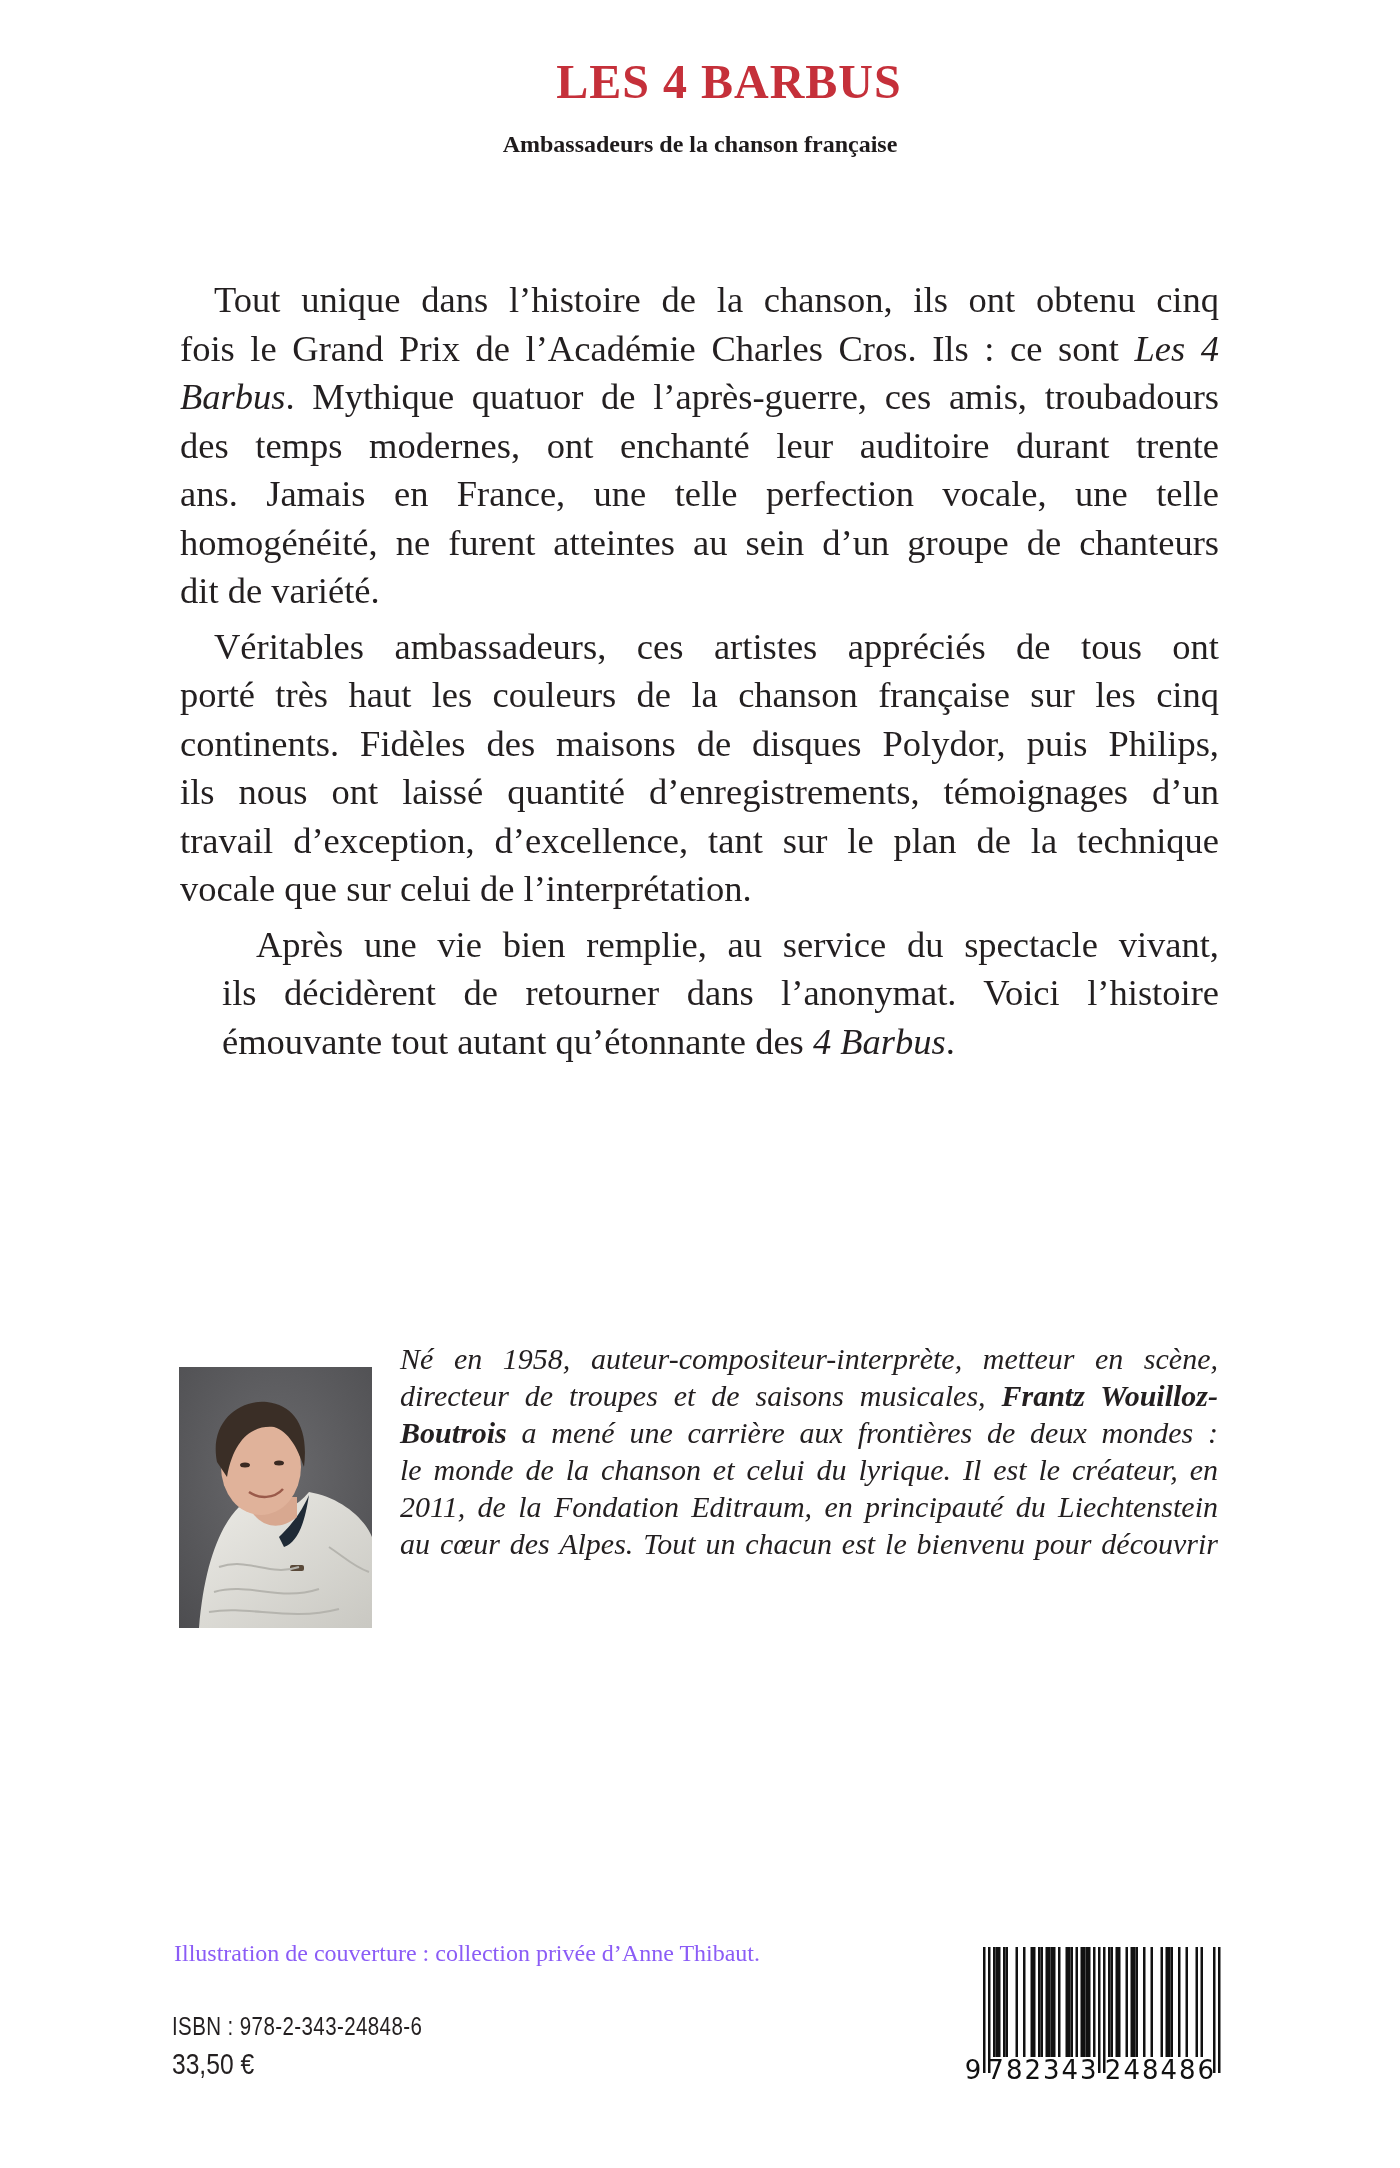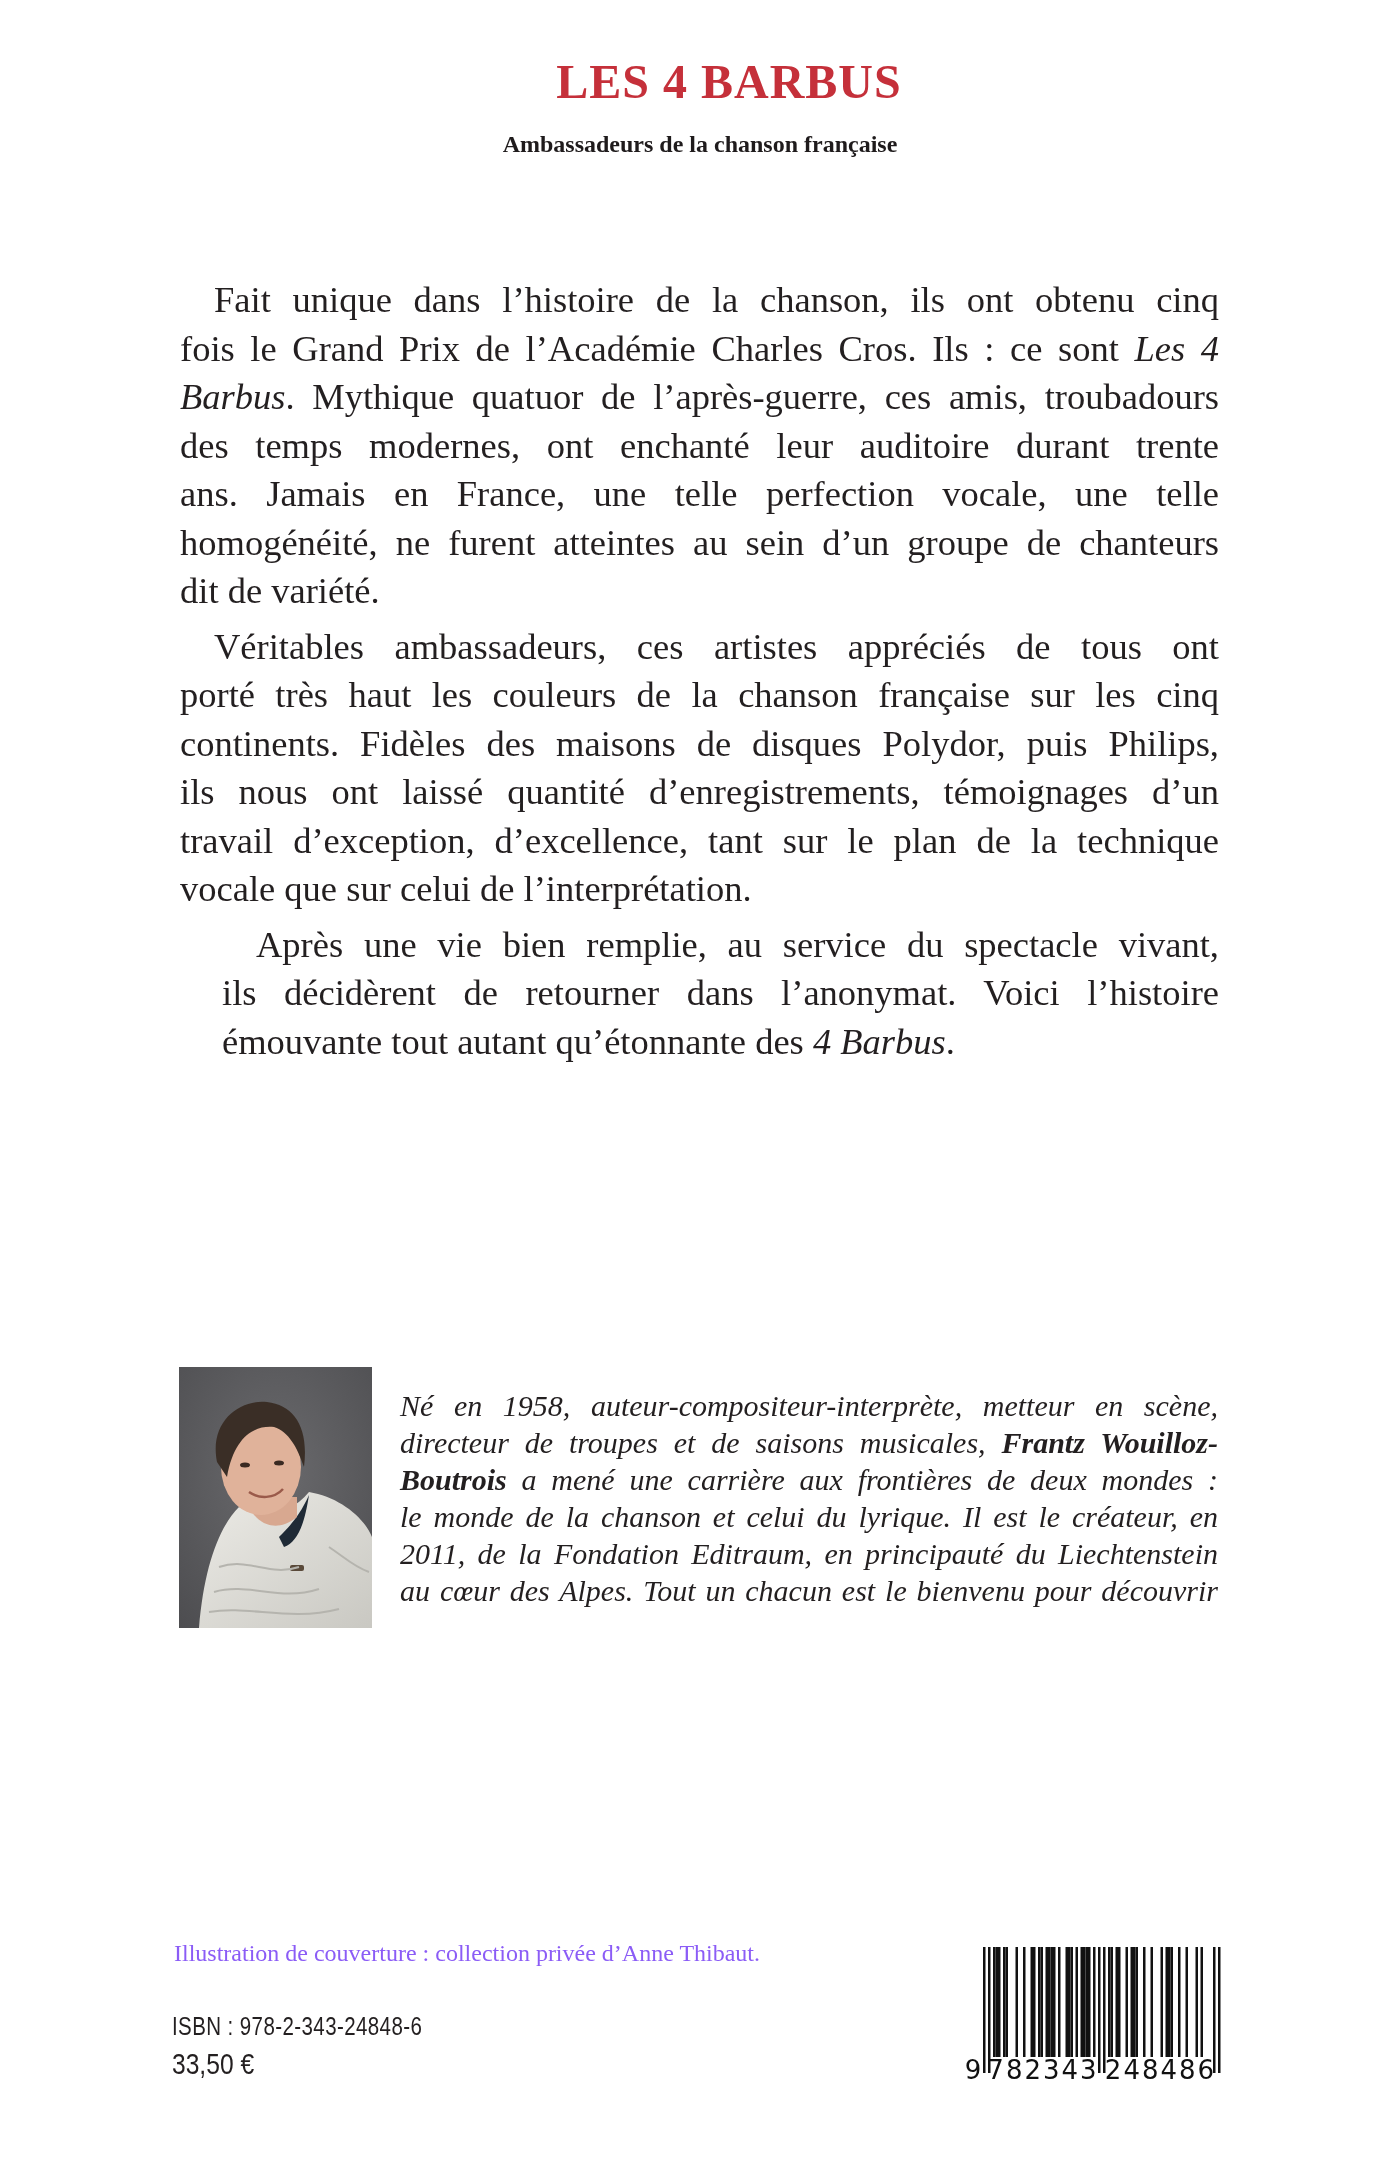--- a/index.html
+++ b/index.html
@@ -58,21 +58,21 @@
 </head>
 <body>
 
 <div>
 
   <div class="title serif" style="color:#C5303A;padding-left:29px;">LES 4 BARBUS</div>
   <div class="subtitle serif">Ambassadeurs de la chanson française</div>
 
   <div class="body-text serif">
     <p style="text-indent: 0px;">
-        <span class="line" style="padding-left: 34px;">Fait unique dans l’histoire de la chanson, ils ont obtenu cinq</span>
+        <span class="line" style="padding-left: 34px;">Tout unique dans l’histoire de la chanson, ils ont obtenu cinq</span>
         <span class="line">fois le Grand Prix de l’Académie Charles Cros. Ils : ce sont <em>Les 4</em></span>
         <span class="line"><em>Barbus</em>. Mythique quatuor de l’après-guerre, ces amis, troubadours</span>
         <span class="line">des temps modernes, ont enchanté leur auditoire durant trente</span>
         <span class="line">ans. Jamais en France, une telle perfection vocale, une telle</span>
         <span class="line">homogénéité, ne furent atteintes au sein d’un groupe de chanteurs</span>
         <span class="line last">dit de variété.</span>
       </p>
     <p style="text-indent: 0px;">
         <span class="line" style="padding-left: 34px;">Véritables ambassadeurs, ces artistes appréciés de tous ont</span>
         <span class="line">porté très haut les couleurs de la chanson française sur les cinq</span>
@@ -117,21 +117,21 @@
       <ellipse cx="66" cy="98" rx="5" ry="2.5" fill="#3a2a22"></ellipse>
       <ellipse cx="100" cy="96" rx="5" ry="2.5" fill="#3a2a22"></ellipse>
 
       <path d="M70 125 C 80 132, 95 132, 104 122" stroke="#9a5a4a" stroke-width="2.5" fill="none"></path>
 
       <path d="M40 200 C 70 190, 90 210, 120 200 M35 225 C 70 215, 100 235, 140 222 M150 180 C 165 190, 175 200, 190 205 M30 245 C 70 238, 110 255, 160 242" stroke="#b5b4ae" stroke-width="2" fill="none"></path>
     </svg>
   </div>
 
   <div class="bio serif" id="bio" style="width: 818px;">
-      <span class="line" style="white-space: nowrap; margin-top: 47px;">Né en 1958, auteur-compositeur-interprète, metteur en scène,</span>
+      <span class="line" style="white-space: nowrap;">Né en 1958, auteur-compositeur-interprète, metteur en scène,</span>
       <span class="line" style="white-space: nowrap;">directeur de troupes et de saisons musicales, <b>Frantz Wouilloz-</b></span>
       <span class="line" style="white-space: nowrap;"><b>Boutrois</b> a mené une carrière aux frontières de deux mondes :</span>
       <span class="line" style="white-space: nowrap;">le monde de la chanson et celui du lyrique. Il est le créateur, en</span>
       <span class="line" style="white-space: nowrap;">2011, de la Fondation Editraum, en principauté du Liechtenstein</span>
       <span class="line" style="white-space: nowrap;">au cœur des Alpes. Tout un chacun est le bienvenu pour découvrir</span>
     </div>
 
   <div class="credit serif">Illustration de couverture : collection privée d’Anne Thibaut.</div>
   <div class="isbn sans">ISBN : 978-2-343-24848-6</div>
   <div class="price sans">33,50 €</div>

